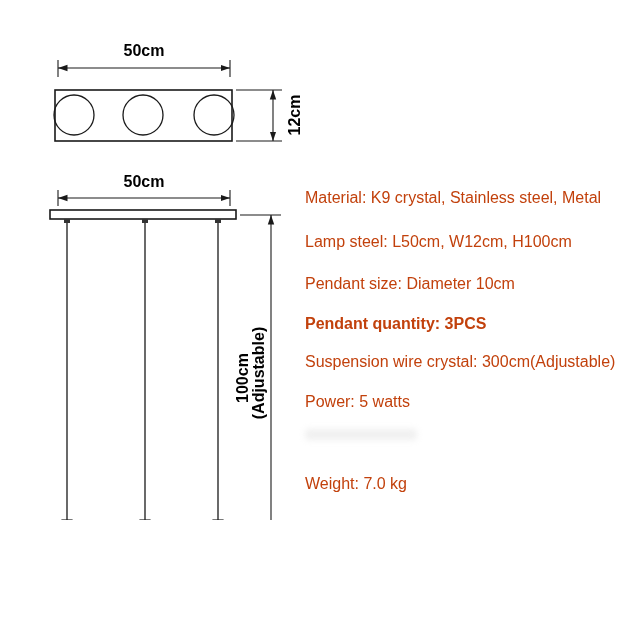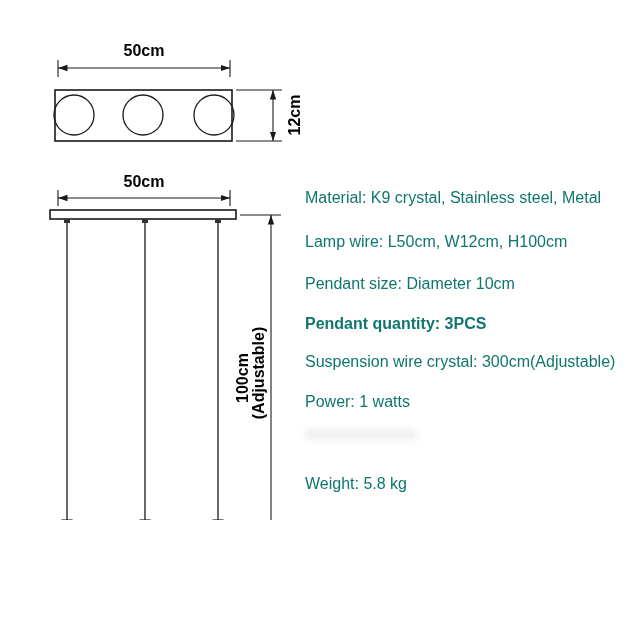--- a/index.html
+++ b/index.html
@@ -2,21 +2,21 @@
 <html><head>
 <meta charset="utf-8">
 <style>
   html,body{margin:0;padding:0;background:#fff;}
   .canvas{
     position:relative;width:640px;height:520px;background:#ffffff;
     font-family:"Liberation Sans",sans-serif;overflow:hidden;
   }
   .diagram-svg{position:absolute;left:0;top:0;}
   .spec-line{
-    position:absolute;left:305px;font-size:16px;line-height:19px;color:#0f766e;
+    position:absolute;left:305px;font-size:16px;line-height:19px;color:#c2410c;
     white-space:nowrap;font-weight:400;
   }
   .spec-material{top:188px;}
   .spec-lamp-size{top:232px;}
   .spec-pendant-size{top:274px;}
   .spec-pendant-quantity{top:314px;font-weight:bold;}
   .spec-wire-length{top:352px;}
   .spec-power{top:392px;}
   .spec-weight{top:474px;}
   .artifact{
@@ -124,21 +124,21 @@
       <g>
         <line class="dim" x1="117" y1="590" x2="117" y2="605"></line>
         <line class="dim" x1="173" y1="590" x2="173" y2="605"></line>
         <line class="dim" x1="117" y1="598" x2="173" y2="598" marker-start="url(#arr)" marker-end="url(#arr)"></line>
         <text class="dimtext" x="145" y="618" text-anchor="middle" style="font-size:14px">10cm</text>
       </g>
     </g>
   </svg>
 
   <div class="spec-line spec-material">Material: K9 crystal, Stainless steel, Metal</div>
-  <div class="spec-line spec-lamp-size">Lamp wire: L50cm, W12cm, H100cm</div>
+  <div class="spec-line spec-lamp-size">Lamp steel: L50cm, W12cm, H100cm</div>
   <div class="spec-line spec-pendant-size">Pendant size: Diameter 10cm</div>
   <div class="spec-line spec-pendant-quantity">Pendant quantity: 3PCS</div>
   <div class="spec-line spec-wire-length">Suspension wire crystal: 300cm(Adjustable)</div>
-  <div class="spec-line spec-power">Power: 1 watts</div>
-  <div class="spec-line spec-weight">Weight: 5.8 kg</div>
+  <div class="spec-line spec-power">Power: 5 watts</div>
+  <div class="spec-line spec-weight">Weight: 7.0 kg</div>
 
   <div class="artifact"></div>
 </div>
 
 </body></html>

